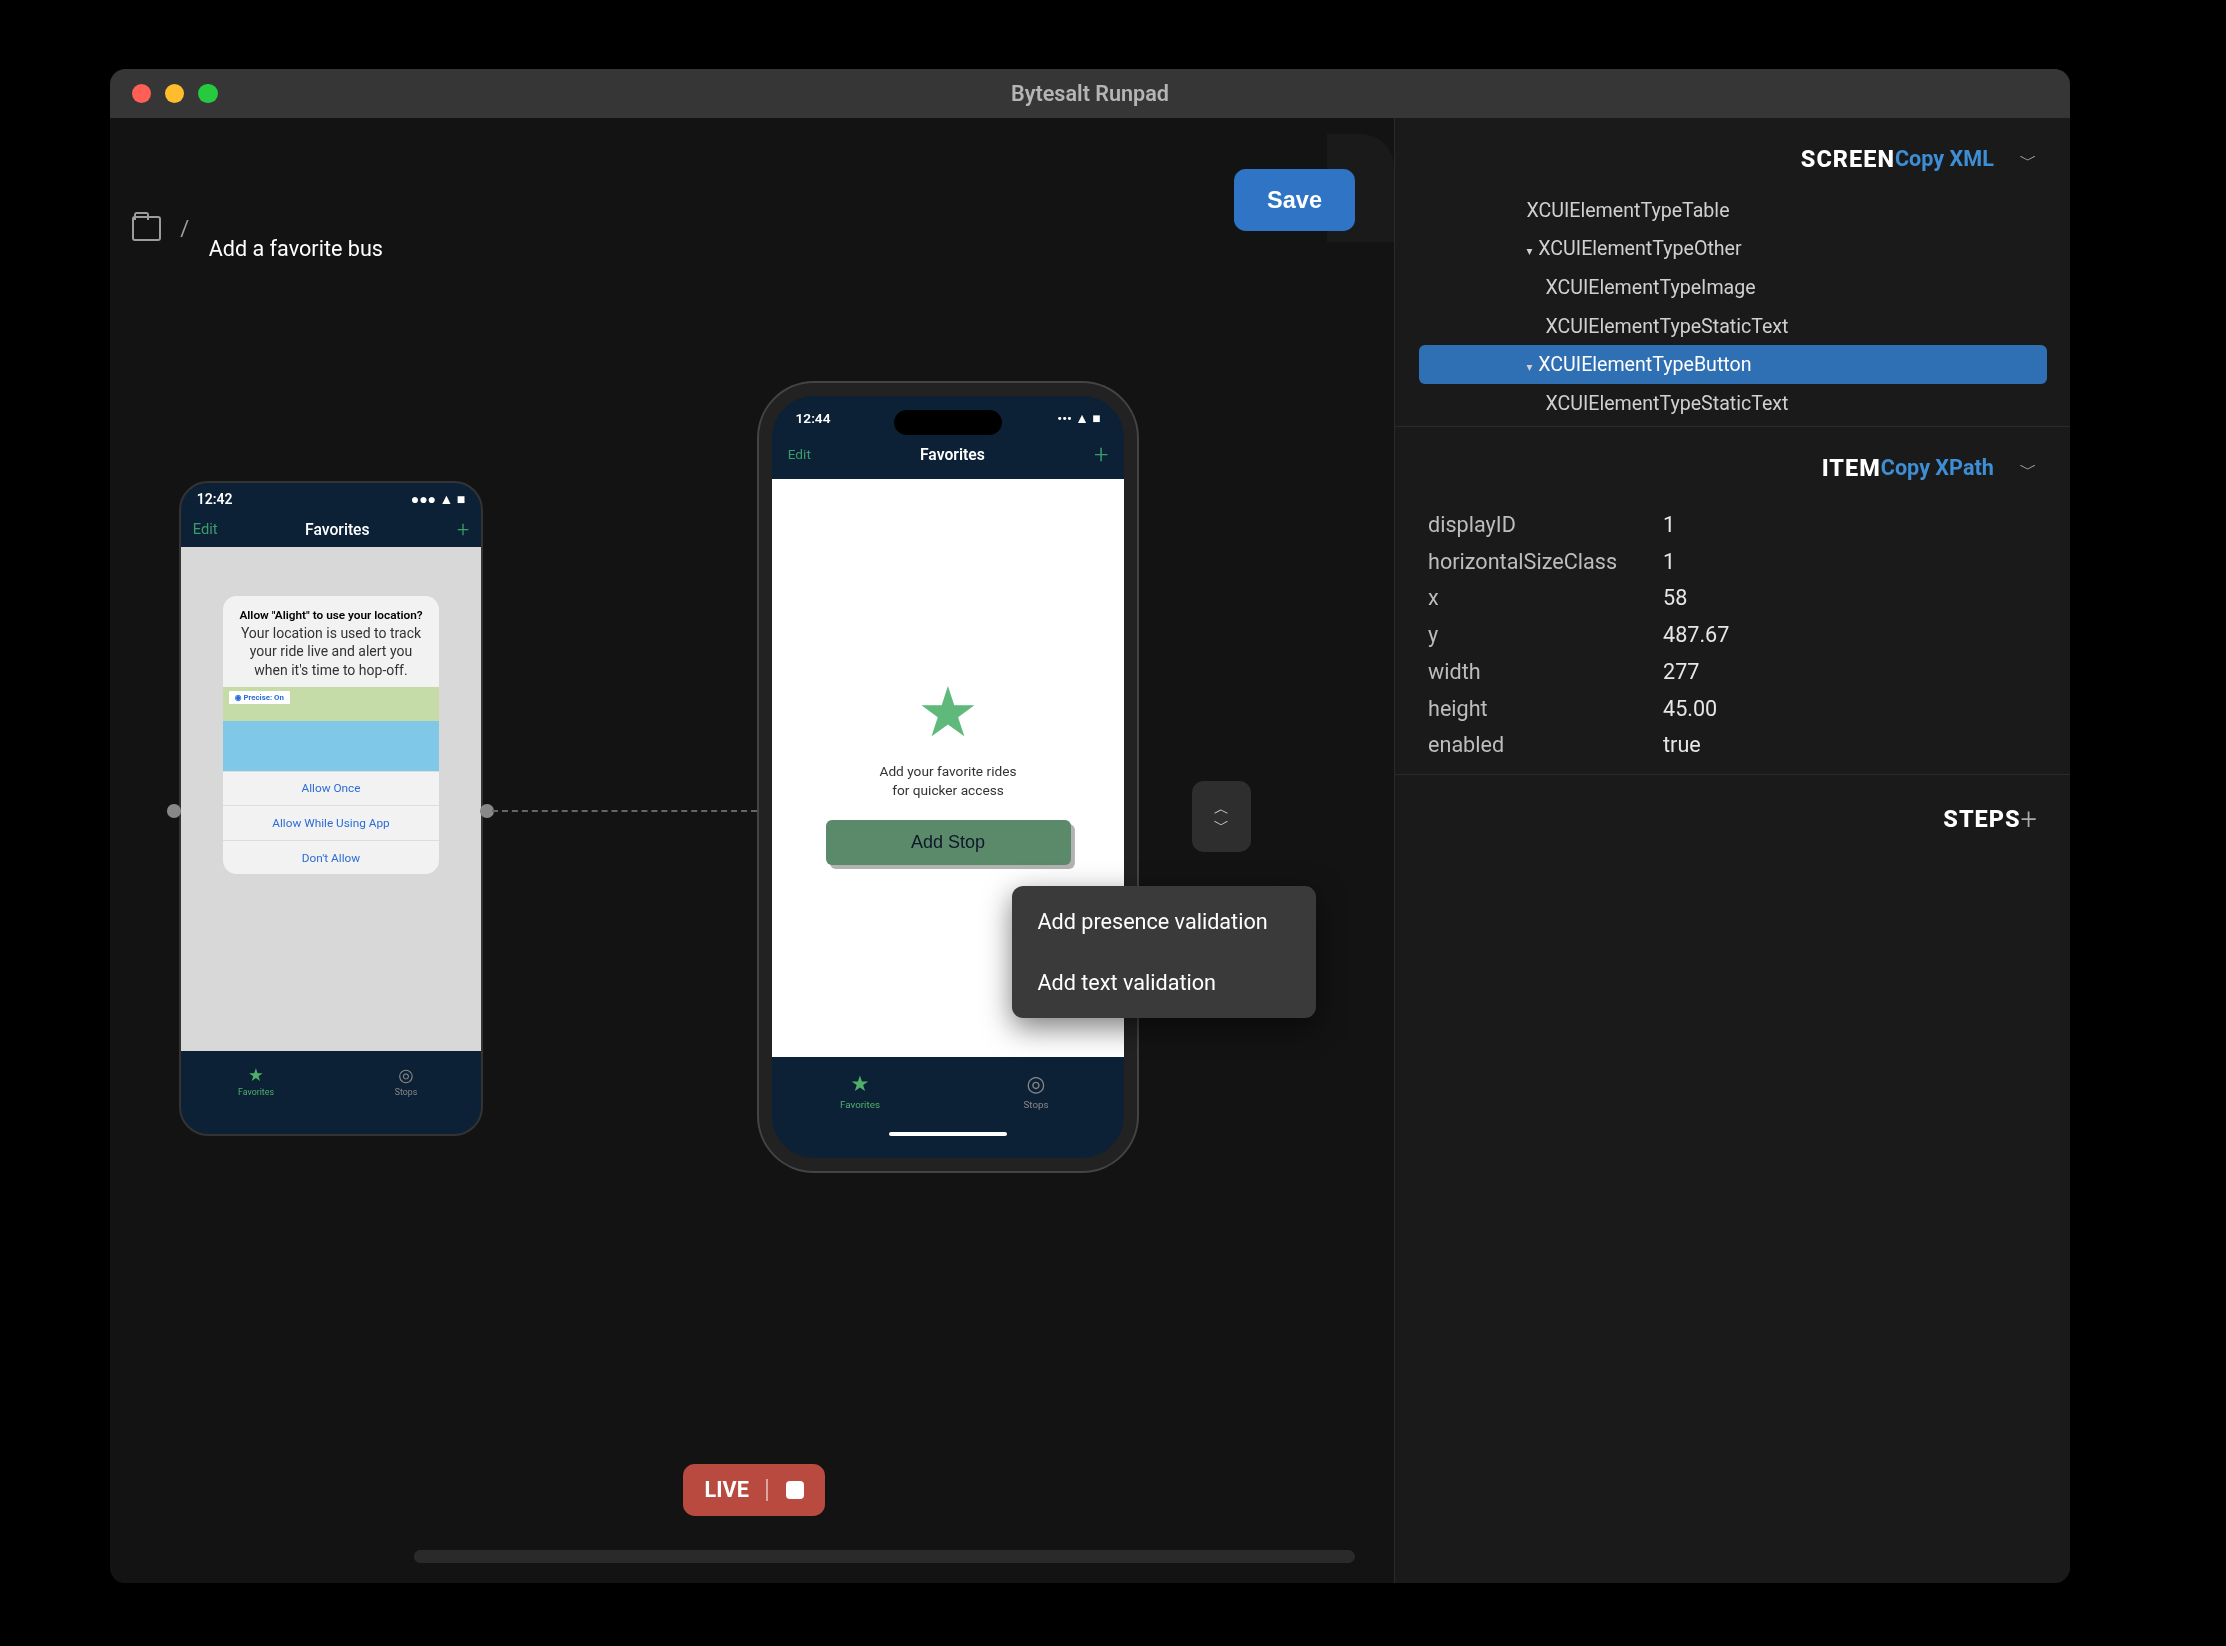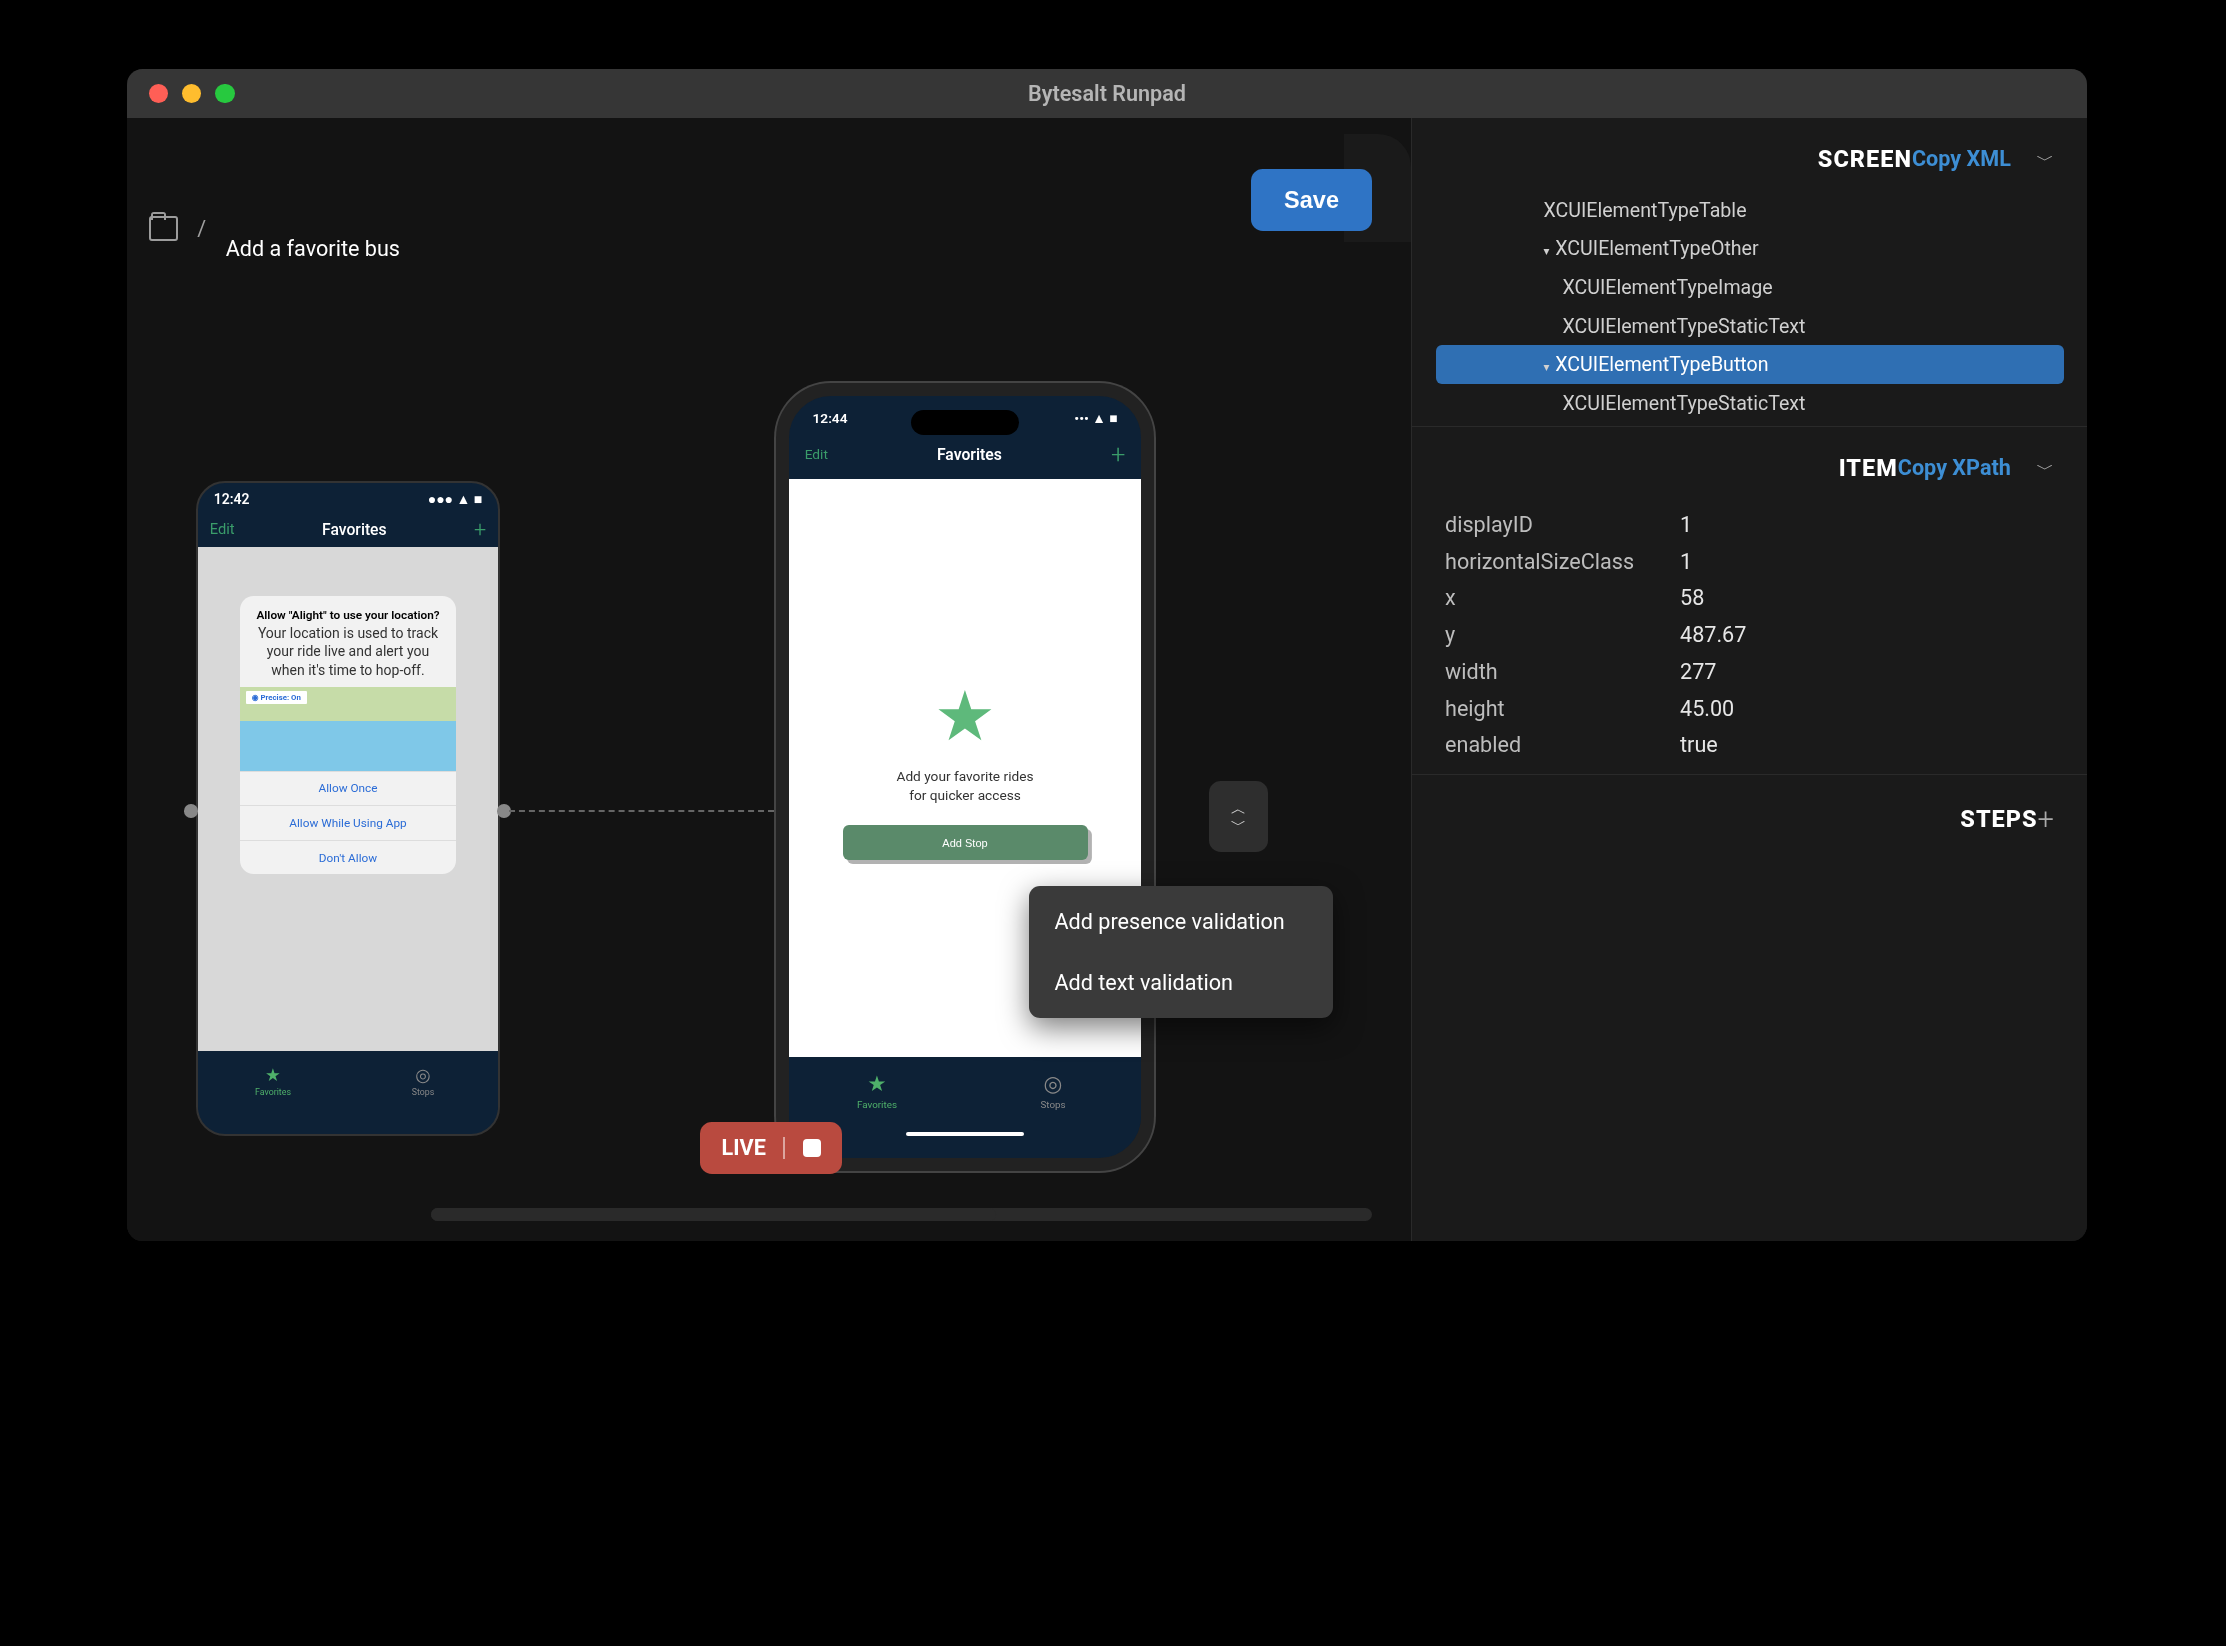--- a/index.html
+++ b/index.html
@@ -6,24 +6,24 @@
   body {
     background: #000;
     font-family: -apple-system, BlinkMacSystemFont, "Segoe UI", Roboto, sans-serif;
     width: 2227px;
     height: 1647px;
     overflow: hidden;
     position: relative;
   }
   .window {
     position: absolute;
-    left: 127px;
+    left: 110px;
     top: 69px;
     width: 1960px;
-    height: 1172px;
+    height: 1514px;
     background: #1a1a1a;
     border-radius: 15.7px;
     overflow: hidden;
     display: flex;
     flex-direction: column;
   }
   .titlebar {
     height: 49px;
     background: #363636;
     display: flex;
@@ -160,21 +160,21 @@
   }
   .phone-large .sbar { display:flex; justify-content:space-between; padding:13.7px 23.5px 3.9px; color:#fff; font-size:13.7px; font-weight:600;}
   .phone-large .nav { display:flex; justify-content:space-between; align-items:center; padding: 9.8px 15.7px; }
   .phone-large .nav .edit { color:#3a9c6a; font-size:13.7px;}
   .phone-large .nav .fav { color:#fff; font-size:15.7px; font-weight:600;}
   .phone-large .nav .plus { color:#3a9c6a; font-size:25.5px; font-weight:300;}
   .phone-large .content { background:#fff; height: 578px; display:flex; flex-direction:column; align-items:center; justify-content:center; gap:9.8px;}
   .big-star { color:#5eb97b; font-size: 69px;}
   .content .txt { color:#333; font-size:13.7px; text-align:center; line-height:1.4;}
   .add-stop-btn {
-    background:#5a8a6a; color:#ffffff; font-size:11px; padding:11.8px 0; width: 245px; border:none; border-radius:5.9px;
+    background:#5a8a6a; color:#0f172a; font-size:18px; padding:11.8px 0; width: 245px; border:none; border-radius:5.9px;
     box-shadow: 3.9px 3.9px 0 rgba(0,0,0,0.3); margin-top:9.8px;
   }
   .phone-large .tabbar { display:flex; background:#0d2136; height: 67px;}
   .phone-large .tab { flex:1; display:flex; flex-direction:column; align-items:center; justify-content:center; gap:2.9px;}
   .phone-large .tab.fav { color:#4fb06a;}
   .phone-large .tab.stops { color:#888;}
   .phone-large .tab .ti { font-size:21.6px;}
   .phone-large .tab .tl { font-size:9.8px;}
   .phone-large .homebar { height:19.6px; display:flex; align-items:center; justify-content:center; background:#0d2136;}
   .phone-large .homebar:after { content:""; width:118px; height:3.9px; background:#fff; border-radius:2.9px;}

